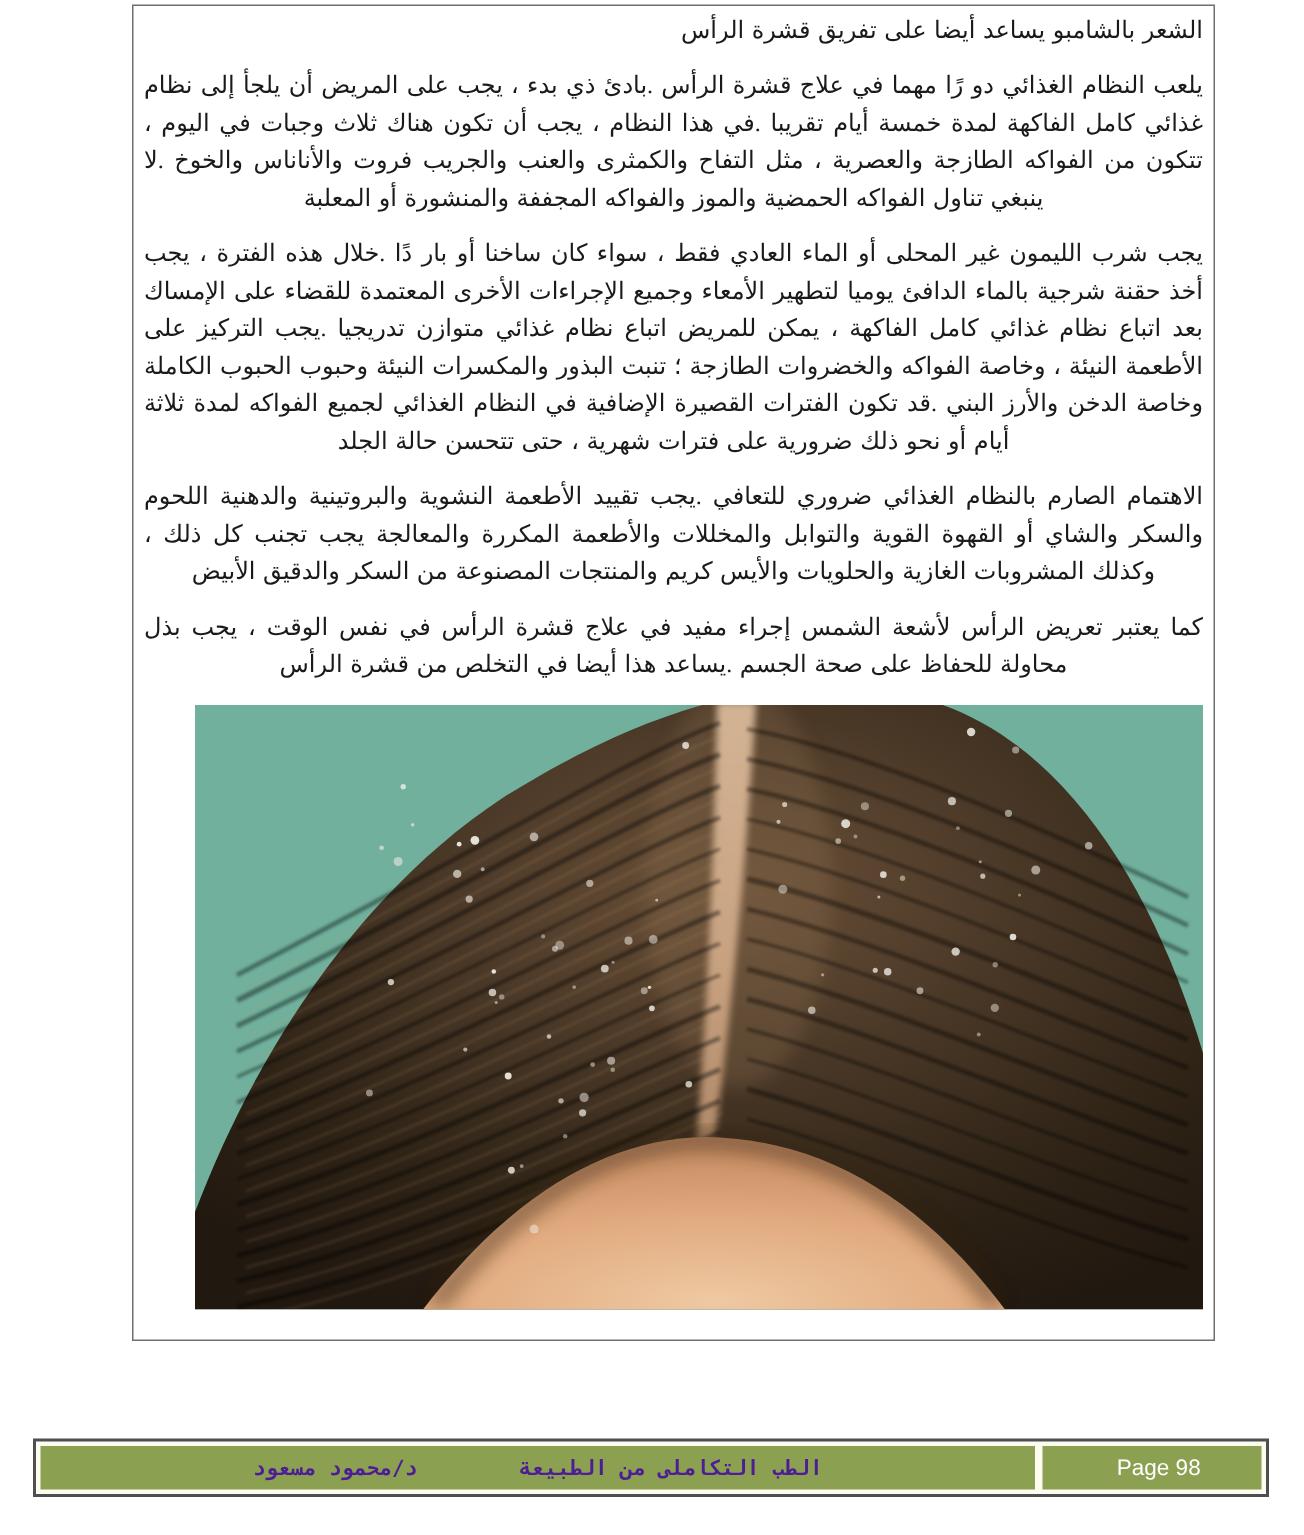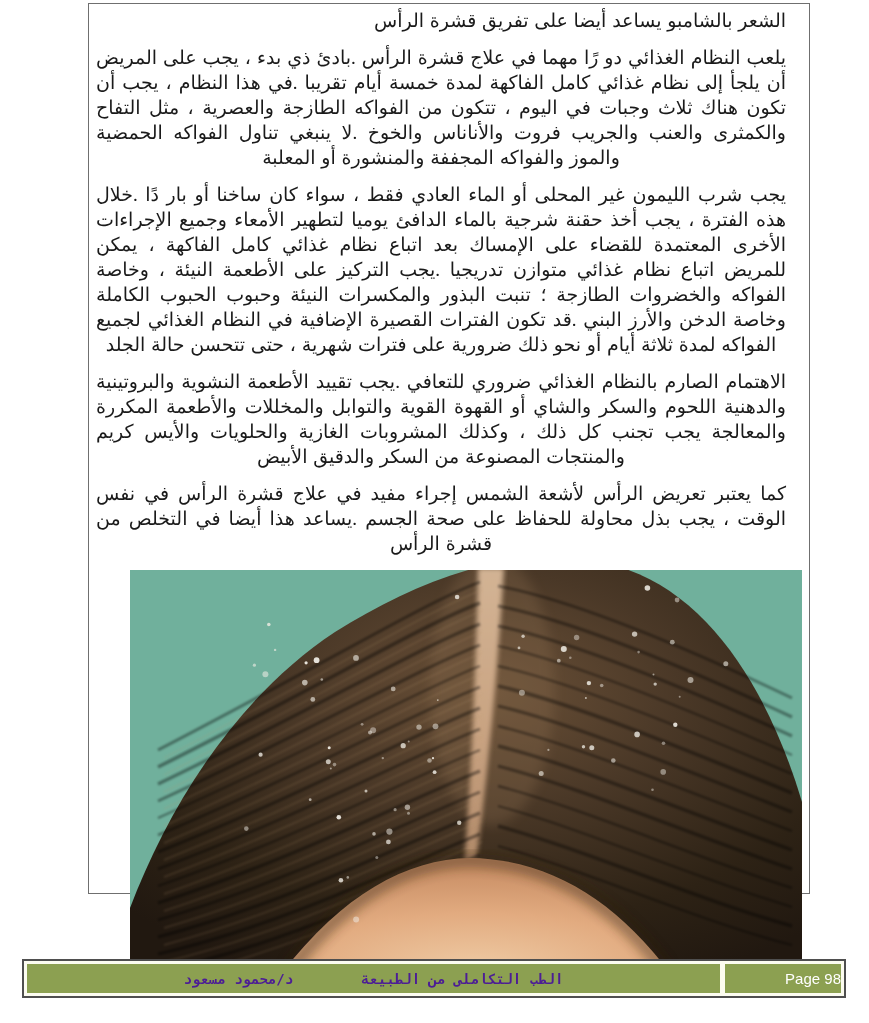--- a/index.html
+++ b/index.html
@@ -13,21 +13,21 @@
   .frame{
     position:absolute;left:88px;top:3px;width:722px;height:891px;
     border:1px solid #6f6f6f;box-sizing:border-box;
     background:#ffffff;
   }
   .content{
     direction:rtl;
     padding:4px 7px 0 7px;
   }
   .content p{
-    font-size:19px;line-height:25px;margin:0 16px 12px 0;
+    font-size:16px;line-height:25px;margin:0 0 12px 0;
     text-align:justify;text-align-last:center;
     word-spacing:1px;
   }
   .content p.right{text-align:right;text-align-last:right;}
   
   .figure-wrap{
     margin:14px 0 0 0;       
     width:672px;height:403px;
     direction:ltr;
   }
@@ -45,22 +45,22 @@
     background:#8CA051;height:100%;
     display:flex;align-items:center;
   }
   .footer .cell.title-cell{
     flex:1 1 auto;
     direction:rtl;
     justify-content:center;
     gap:68px;
   }
   .footer .cell.page-cell{
-    width:116px;flex:0 0 auto;
-    justify-content:flex-end;
+    width:146px;flex:0 0 auto;
+    justify-content:center;
     padding-left:9px;box-sizing:border-box;
   }
   .footer-ar{
     font-family:"DejaVu Sans Mono","Liberation Mono",monospace;
     font-size:14px;font-weight:bold;color:#4c1d95;
     letter-spacing:3px;white-space:nowrap;
   }
   .page-num{
     font-family:"Liberation Sans","DejaVu Sans",sans-serif;
     font-size:15px;color:#ffffff;

